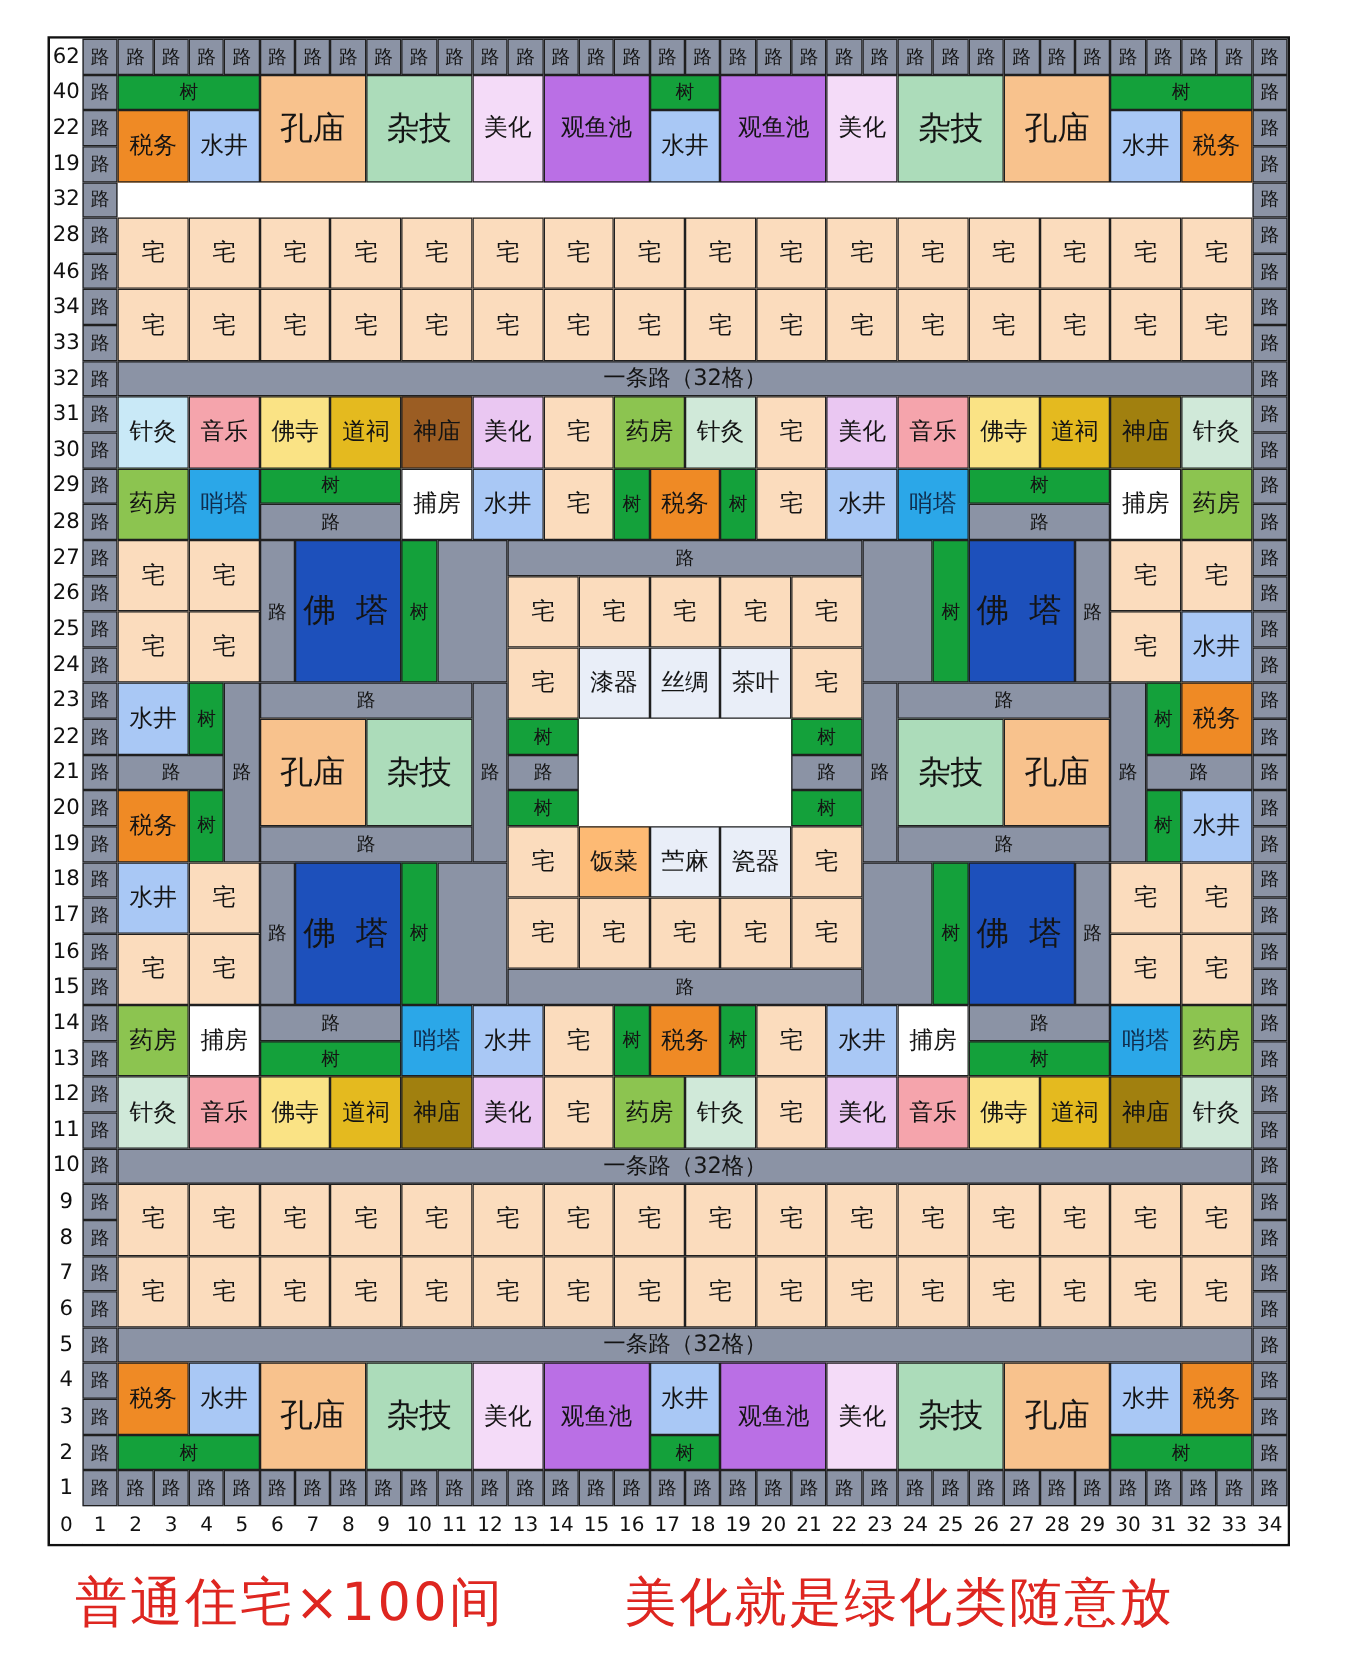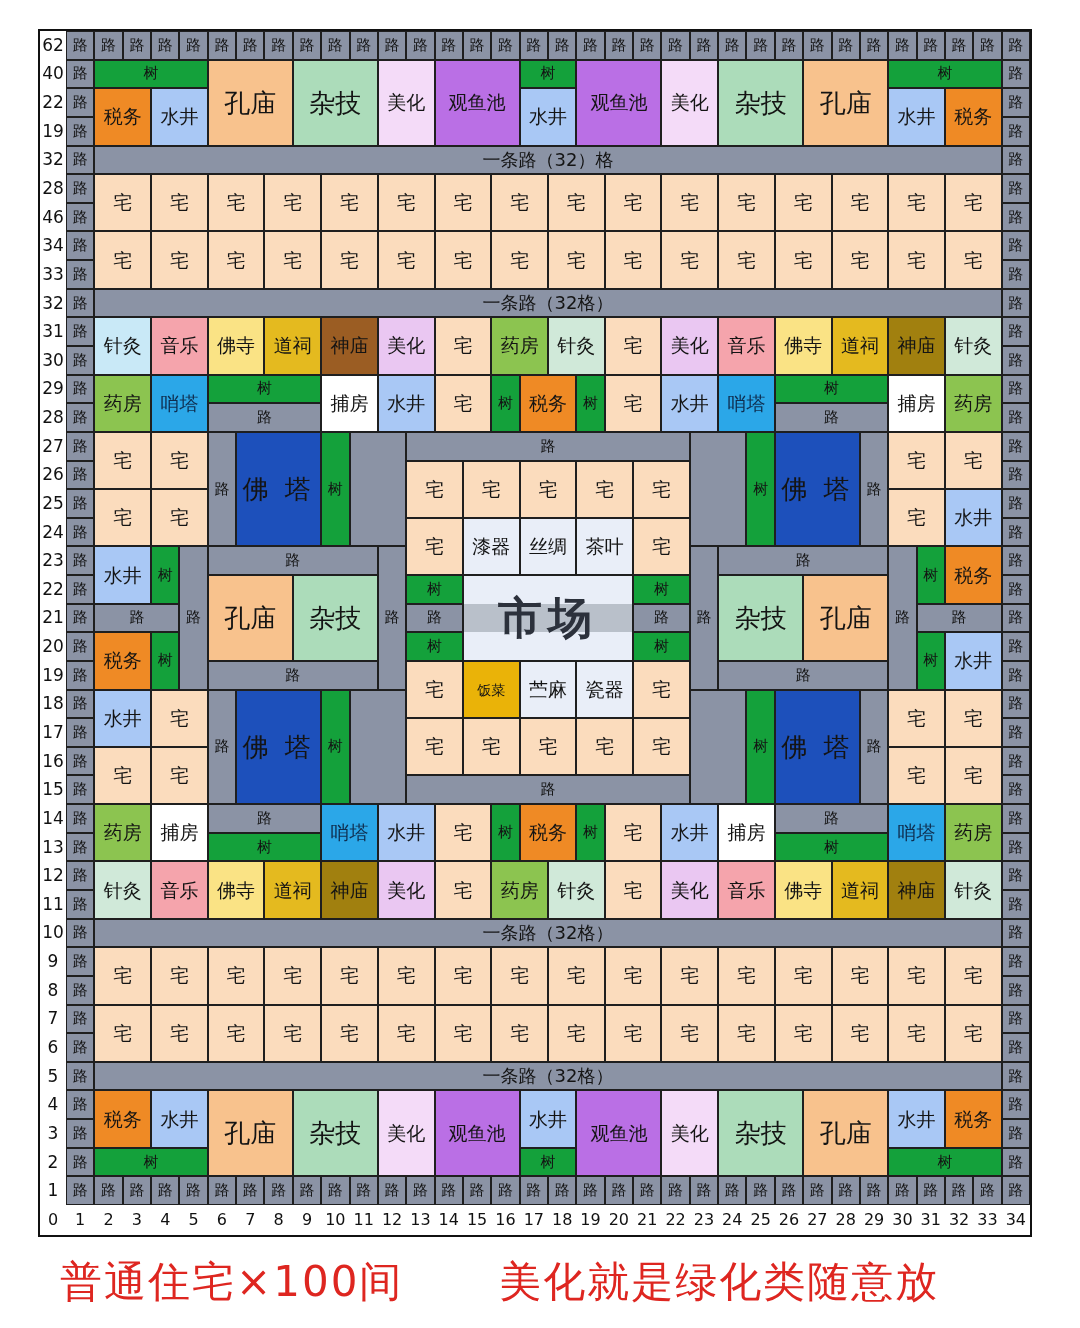--- a/index.html
+++ b/index.html
@@ -316,21 +316,20 @@
       <div class="cell" style="grid-area: 2 / 15 / span 3 / span 3; background: rgb(186, 111, 229); font-size: 19px;">观鱼池</div>
       <div class="cell" style="grid-area: 2 / 18 / span 1 / span 2; background: rgb(20, 161, 59); font-size: 15px;">树</div>
       <div class="cell" style="grid-area: 3 / 18 / span 2 / span 2; background: rgb(169, 200, 245); font-size: 19px;">水井</div>
       <div class="cell" style="grid-area: 2 / 20 / span 3 / span 3; background: rgb(186, 111, 229); font-size: 19px;">观鱼池</div>
       <div class="cell" style="grid-area: 2 / 23 / span 3 / span 2; background: rgb(244, 219, 248); font-size: 19px;">美化</div>
       <div class="cell" style="grid-area: 2 / 25 / span 3 / span 3; background: rgb(172, 220, 186); font-size: 26px;">杂技</div>
       <div class="cell" style="grid-area: 2 / 28 / span 3 / span 3; background: rgb(248, 194, 141); font-size: 26px;">孔庙</div>
       <div class="cell" style="grid-area: 2 / 31 / span 1 / span 4; background: rgb(20, 161, 59); font-size: 15px;">树</div>
       <div class="cell" style="grid-area: 3 / 31 / span 2 / span 2; background: rgb(169, 200, 245); font-size: 19px;">水井</div>
       <div class="cell" style="grid-area: 3 / 33 / span 2 / span 2; background: rgb(239, 138, 37); font-size: 19px;">税务</div>
-      <div class="cell" style="grid-area: 5 / 3 / span 1 / span 32; background: rgb(139, 147, 165); font-size: 18px;">一条路（32）格</div>
       <div class="cell" style="grid-area: 10 / 3 / span 1 / span 32; background: rgb(139, 147, 165); font-size: 18px;">一条路（32格）</div>
       <div class="cell" style="grid-area: 11 / 3 / span 2 / span 2; background: rgb(201, 233, 247); font-size: 19px;">针灸</div>
       <div class="cell" style="grid-area: 11 / 5 / span 2 / span 2; background: rgb(245, 164, 172); font-size: 19px;">音乐</div>
       <div class="cell" style="grid-area: 11 / 7 / span 2 / span 2; background: rgb(250, 227, 133); font-size: 19px;">佛寺</div>
       <div class="cell" style="grid-area: 11 / 9 / span 2 / span 2; background: rgb(228, 186, 31); font-size: 19px;">道祠</div>
       <div class="cell" style="grid-area: 11 / 11 / span 2 / span 2; background: rgb(155, 93, 35); font-size: 19px;">神庙</div>
       <div class="cell" style="grid-area: 11 / 13 / span 2 / span 2; background: rgb(234, 199, 242); font-size: 19px;">美化</div>
       <div class="cell" style="grid-area: 11 / 15 / span 2 / span 2; background: rgb(251, 220, 189); font-size: 19px;">宅</div>
       <div class="cell" style="grid-area: 11 / 17 / span 2 / span 2; background: rgb(140, 196, 80); font-size: 19px;">药房</div>
       <div class="cell" style="grid-area: 11 / 19 / span 2 / span 2; background: rgb(208, 233, 217); font-size: 19px;">针灸</div>
@@ -396,24 +395,20 @@
       <div class="cell" style="grid-area: 22 / 5 / span 2 / span 1; background: rgb(20, 161, 59); font-size: 15px;">树</div>
       <div class="cell" style="grid-area: 19 / 6 / span 5 / span 1; background: rgb(139, 147, 165); font-size: 15px;">路</div>
       <div class="cell" style="grid-area: 19 / 7 / span 1 / span 6; background: rgb(139, 147, 165); font-size: 15px;">路</div>
       <div class="cell" style="grid-area: 20 / 7 / span 3 / span 3; background: rgb(248, 194, 141); font-size: 26px;">孔庙</div>
       <div class="cell" style="grid-area: 20 / 10 / span 3 / span 3; background: rgb(172, 220, 186); font-size: 26px;">杂技</div>
       <div class="cell" style="grid-area: 23 / 7 / span 1 / span 6; background: rgb(139, 147, 165); font-size: 15px;">路</div>
       <div class="cell" style="grid-area: 19 / 13 / span 5 / span 1; background: rgb(139, 147, 165); font-size: 15px;">路</div>
       <div class="cell" style="grid-area: 20 / 14 / span 1 / span 2; background: rgb(20, 161, 59); font-size: 15px;">树</div>
       <div class="cell" style="grid-area: 21 / 14 / span 1 / span 2; background: rgb(139, 147, 165); font-size: 15px;">路</div>
       <div class="cell" style="grid-area: 22 / 14 / span 1 / span 2; background: rgb(20, 161, 59); font-size: 15px;">树</div>
-      <div class="cell" style="grid-area: 20 / 16 / span 3 / span 6; background: rgb(233, 238, 248); font-size: 44px;">
-        <div class="stripe"></div>
-        <span class="mktxt">市场</span>
-      </div>
       <div class="cell" style="grid-area: 20 / 22 / span 1 / span 2; background: rgb(20, 161, 59); font-size: 15px;">树</div>
       <div class="cell" style="grid-area: 21 / 22 / span 1 / span 2; background: rgb(139, 147, 165); font-size: 15px;">路</div>
       <div class="cell" style="grid-area: 22 / 22 / span 1 / span 2; background: rgb(20, 161, 59); font-size: 15px;">树</div>
       <div class="cell" style="grid-area: 19 / 24 / span 5 / span 1; background: rgb(139, 147, 165); font-size: 15px;">路</div>
       <div class="cell" style="grid-area: 19 / 25 / span 1 / span 6; background: rgb(139, 147, 165); font-size: 15px;">路</div>
       <div class="cell" style="grid-area: 20 / 25 / span 3 / span 3; background: rgb(172, 220, 186); font-size: 26px;">杂技</div>
       <div class="cell" style="grid-area: 20 / 28 / span 3 / span 3; background: rgb(248, 194, 141); font-size: 26px;">孔庙</div>
       <div class="cell" style="grid-area: 23 / 25 / span 1 / span 6; background: rgb(139, 147, 165); font-size: 15px;">路</div>
       <div class="cell" style="grid-area: 19 / 31 / span 5 / span 1; background: rgb(139, 147, 165); font-size: 15px;">路</div>
       <div class="cell" style="grid-area: 19 / 32 / span 2 / span 1; background: rgb(20, 161, 59); font-size: 15px;">树</div>
@@ -425,21 +420,21 @@
       <div class="cell" style="grid-area: 24 / 5 / span 2 / span 2; background: rgb(251, 220, 189); font-size: 19px;">宅</div>
       <div class="cell" style="grid-area: 26 / 3 / span 2 / span 2; background: rgb(251, 220, 189); font-size: 19px;">宅</div>
       <div class="cell" style="grid-area: 26 / 5 / span 2 / span 2; background: rgb(251, 220, 189); font-size: 19px;">宅</div>
       <div class="cell" style="grid-area: 24 / 7 / span 4 / span 1; background: rgb(139, 147, 165); font-size: 15px;">路</div>
       <div class="cell" style="grid-area: 24 / 8 / span 4 / span 3; background: rgb(29, 80, 187); font-size: 26px;">
         <span class="fota-txt">佛 塔</span>
       </div>
       <div class="cell" style="grid-area: 24 / 11 / span 4 / span 1; background: rgb(20, 161, 59); font-size: 15px;">树</div>
       <div class="cell" style="grid-area: 24 / 12 / span 4 / span 2; background: rgb(139, 147, 165); font-size: 19px;"></div>
       <div class="cell" style="grid-area: 23 / 14 / span 2 / span 2; background: rgb(251, 220, 189); font-size: 19px;">宅</div>
-      <div class="cell" style="grid-area: 23 / 16 / span 2 / span 2; background: #eab308; font-size: 14px;">饭菜</div>
+      <div class="cell" style="grid-area: 23 / 16 / span 2 / span 2; background: #fdba74; font-size: 19px;">饭菜</div>
       <div class="cell" style="grid-area: 23 / 18 / span 2 / span 2; background: rgb(233, 238, 248); font-size: 19px;">苎麻</div>
       <div class="cell" style="grid-area: 23 / 20 / span 2 / span 2; background: rgb(233, 238, 248); font-size: 19px;">瓷器</div>
       <div class="cell" style="grid-area: 23 / 22 / span 2 / span 2; background: rgb(251, 220, 189); font-size: 19px;">宅</div>
       <div class="cell" style="grid-area: 25 / 14 / span 2 / span 2; background: rgb(251, 220, 189); font-size: 19px;">宅</div>
       <div class="cell" style="grid-area: 25 / 16 / span 2 / span 2; background: rgb(251, 220, 189); font-size: 19px;">宅</div>
       <div class="cell" style="grid-area: 25 / 18 / span 2 / span 2; background: rgb(251, 220, 189); font-size: 19px;">宅</div>
       <div class="cell" style="grid-area: 25 / 20 / span 2 / span 2; background: rgb(251, 220, 189); font-size: 19px;">宅</div>
       <div class="cell" style="grid-area: 25 / 22 / span 2 / span 2; background: rgb(251, 220, 189); font-size: 19px;">宅</div>
       <div class="cell" style="grid-area: 27 / 14 / span 1 / span 10; background: rgb(139, 147, 165); font-size: 15px;">路</div>
       <div class="cell" style="grid-area: 24 / 24 / span 4 / span 2; background: rgb(139, 147, 165); font-size: 19px;"></div>

